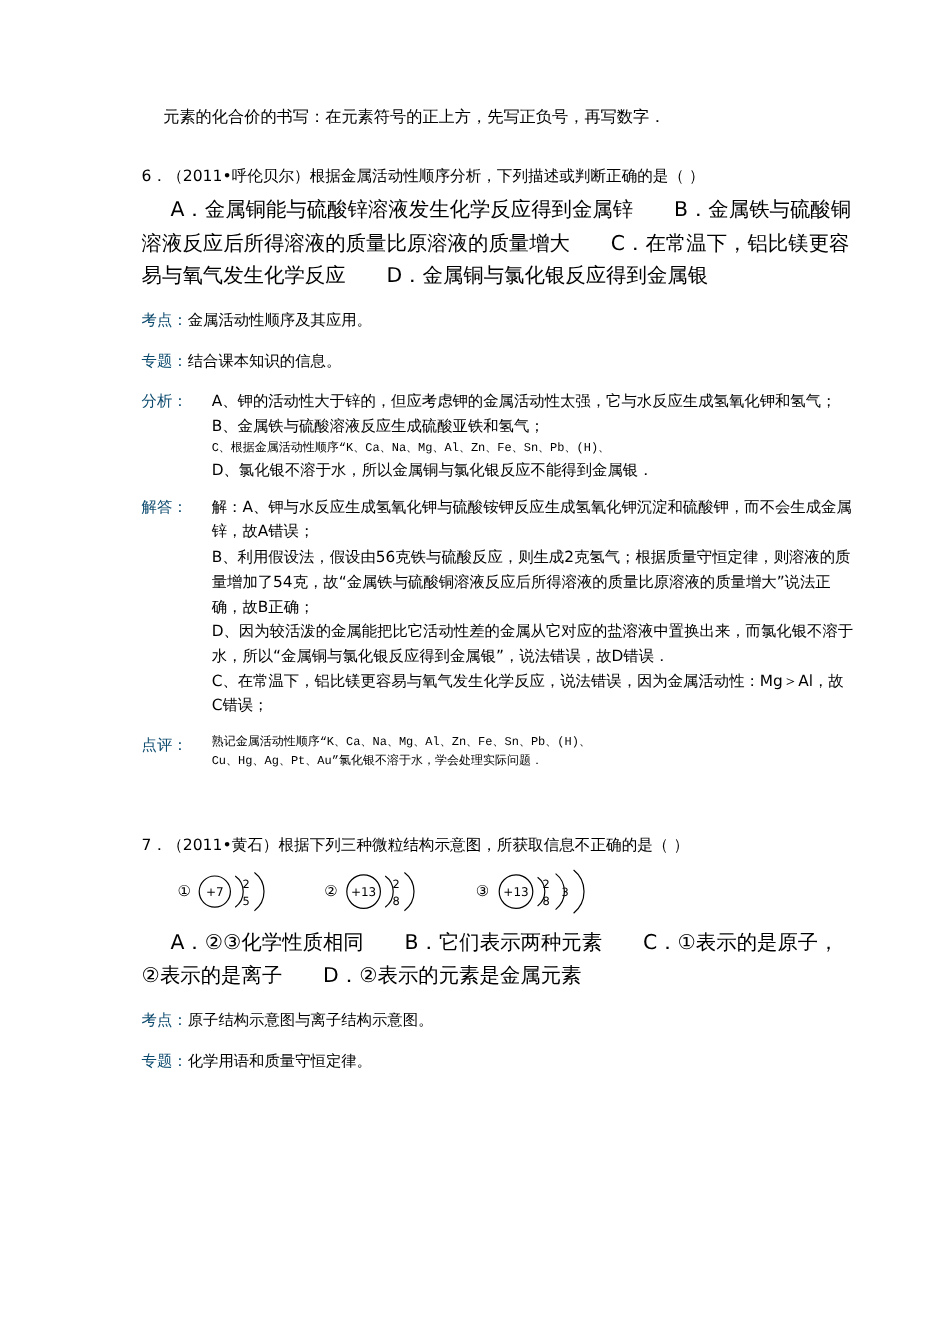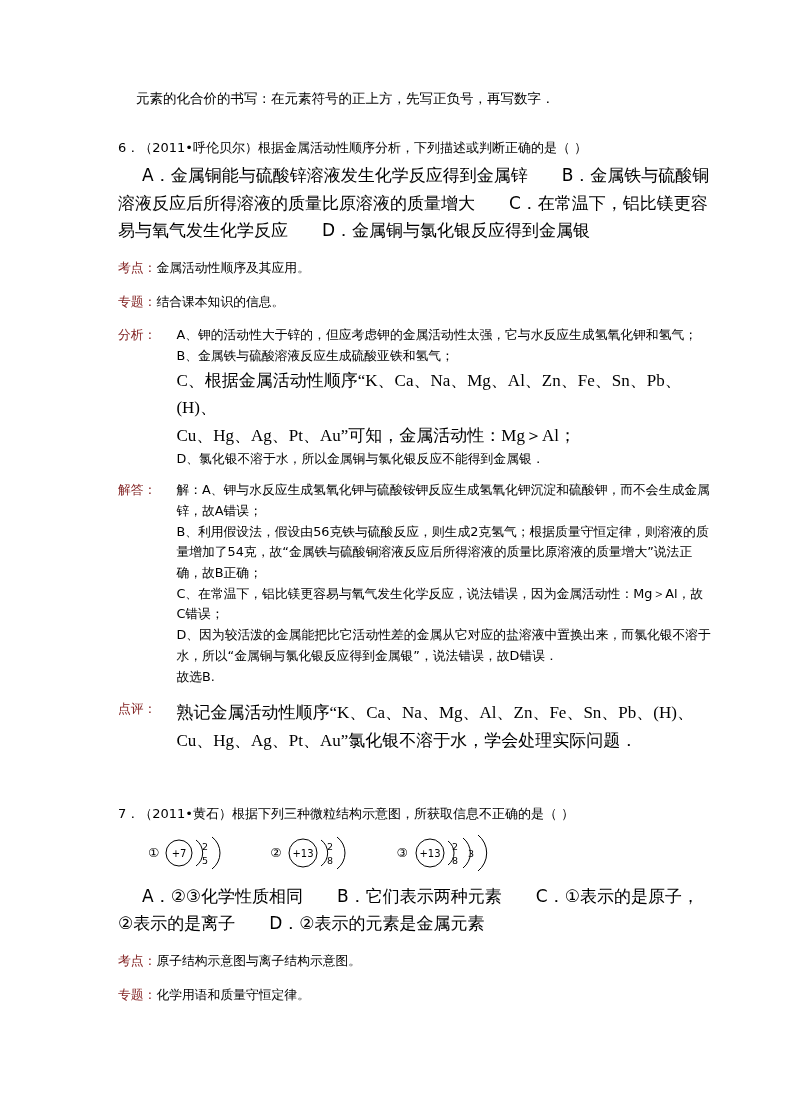--- a/index.html
+++ b/index.html
@@ -47,34 +47,34 @@
   }
   .sec {
     display: flex;
     align-items: flex-start;
     margin-bottom: 13px;
     font-size: 12.8px;
     line-height: 1.62;
     font-family: "DejaVu Sans", sans-serif;
   }
   .sec-label {
-    color: #7f1d1d;
+    color: #0c4a6e;
     white-space: nowrap;
     flex: 0 0 auto;
     text-align: center;
   }
   .sec-body {
     flex: 1 1 auto;
   }
   .sec-body .ln {
     display: block;
   }
   .mono {
-    font-family: Liberation Serif, serif;
-    font-size: 17px;
+    font-family: Liberation Mono, monospace;
+    font-size: 10px;
   }
   .sec.analysis, .sec.answer, .sec.comment {
     margin-bottom: 10px;
     gap: 20px;
   }
   .sec.answer { margin-bottom: 12px; }
   .spacer-lg { height: 40px; }
   .atom-row {
     display: flex;
     align-items: flex-start;
@@ -113,33 +113,31 @@
       <span class="sec-label">专题：</span>
       <span class="sec-body">结合课本知识的信息。</span>
     </div>
 
     <div class="sec analysis">
       <span class="sec-label">分析：</span>
       <span class="sec-body">
         <span class="ln">A、钾的活动性大于锌的，但应考虑钾的金属活动性太强，它与水反应生成氢氧化钾和氢气；</span>
         <span class="ln">B、金属铁与硫酸溶液反应生成硫酸亚铁和氢气；</span>
         <span class="ln mono">C、根据金属活动性顺序“K、Ca、Na、Mg、Al、Zn、Fe、Sn、Pb、(H)、</span>
-        <span class="ln mono">Cu、Hg、Ag、Pt、Au”可知，金属活动性：Mg＞Al；</span>
         <span class="ln">D、氯化银不溶于水，所以金属铜与氯化银反应不能得到金属银．</span>
       </span>
     </div>
 
     <div class="sec answer">
       <span class="sec-label">解答：</span>
       <span class="sec-body">
         <span class="ln">解：A、钾与水反应生成氢氧化钾与硫酸铵钾反应生成氢氧化钾沉淀和硫酸钾，而不会生成金属锌，故A错误；</span>
         <span class="ln">B、利用假设法，假设由56克铁与硫酸反应，则生成2克氢气；根据质量守恒定律，则溶液的质量增加了54克，故“金属铁与硫酸铜溶液反应后所得溶液的质量比原溶液的质量增大”说法正确，故B正确；</span>
+        <span class="ln">D、因为较活泼的金属能把比它活动性差的金属从它对应的盐溶液中置换出来，而氯化银不溶于水，所以“金属铜与氯化银反应得到金属银”，说法错误，故D错误．</span>
         <span class="ln">C、在常温下，铝比镁更容易与氧气发生化学反应，说法错误，因为金属活动性：Mg＞Al，故C错误；</span>
-        <span class="ln">D、因为较活泼的金属能把比它活动性差的金属从它对应的盐溶液中置换出来，而氯化银不溶于水，所以“金属铜与氯化银反应得到金属银”，说法错误，故D错误．</span>
-        <span class="ln">故选B.</span>
       </span>
     </div>
 
     <div class="sec comment">
       <span class="sec-label">点评：</span>
       <span class="sec-body">
         <span class="ln mono">熟记金属活动性顺序“K、Ca、Na、Mg、Al、Zn、Fe、Sn、Pb、(H)、</span>
         <span class="ln mono">Cu、Hg、Ag、Pt、Au”氯化银不溶于水，学会处理实际问题．</span>
       </span>
     </div>

